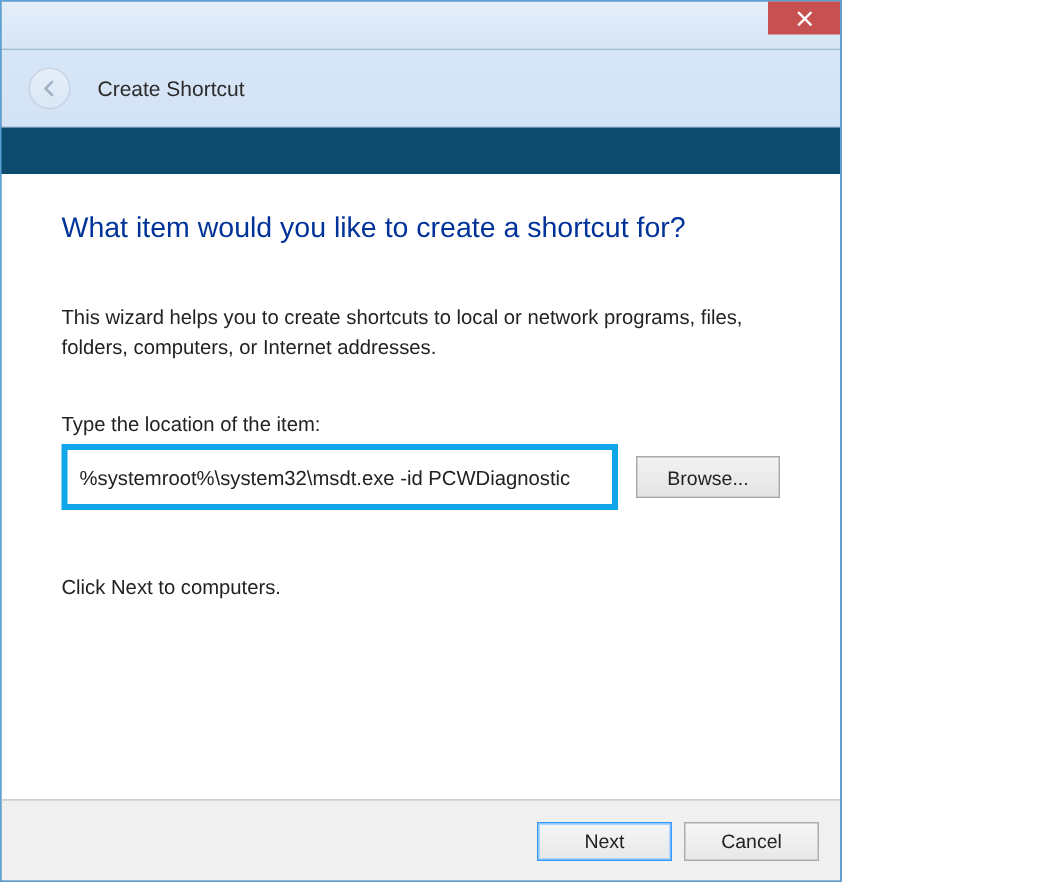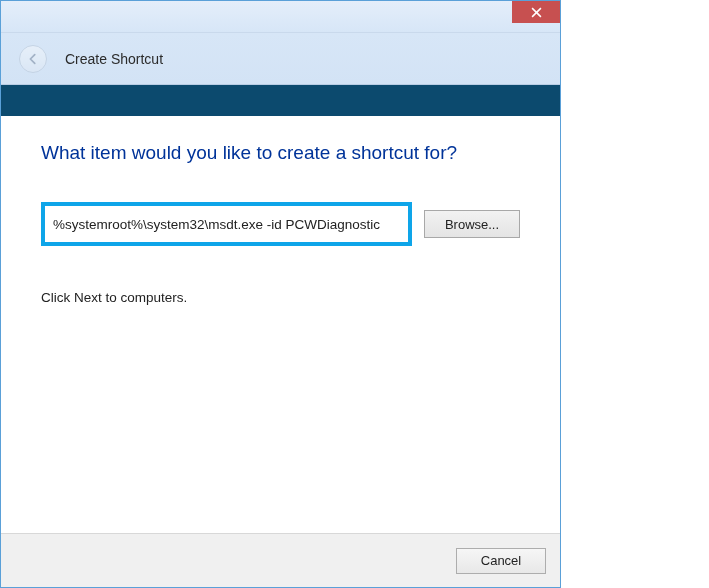--- a/index.html
+++ b/index.html
@@ -164,24 +164,27 @@
     <div class="back-btn">
       <svg viewBox="0 0 16 16">
         <path d="M10 3 L5 8 L10 13" fill="none" stroke="#7a8aa0" stroke-width="2" stroke-linecap="round" stroke-linejoin="round"></path>
       </svg>
     </div>
     <div class="wizard-title">Create Shortcut</div>
   </div>
 
   <div class="content">
     <h1 class="heading">What item would you like to create a shortcut for?</h1>
+    <p class="body-text">This wizard helps you to create shortcuts to local or network programs, files, folders, computers, or Internet addresses.</p>
+    <label class="field-label">Type the location of the item:</label>
     <div class="input-row">
       <input type="text" class="location-input" value="%systemroot%\system32\msdt.exe -id PCWDiagnostic" style="">
       <button class="browse-btn">Browse...</button>
     </div>
     <p class="continue-text">Click Next to computers.</p>
   </div>
 
   <div class="footer">
+    <button class="next-btn">Next</button>
     <button class="cancel-btn">Cancel</button>
   </div>
 
 </div>
 
 </body></html>

